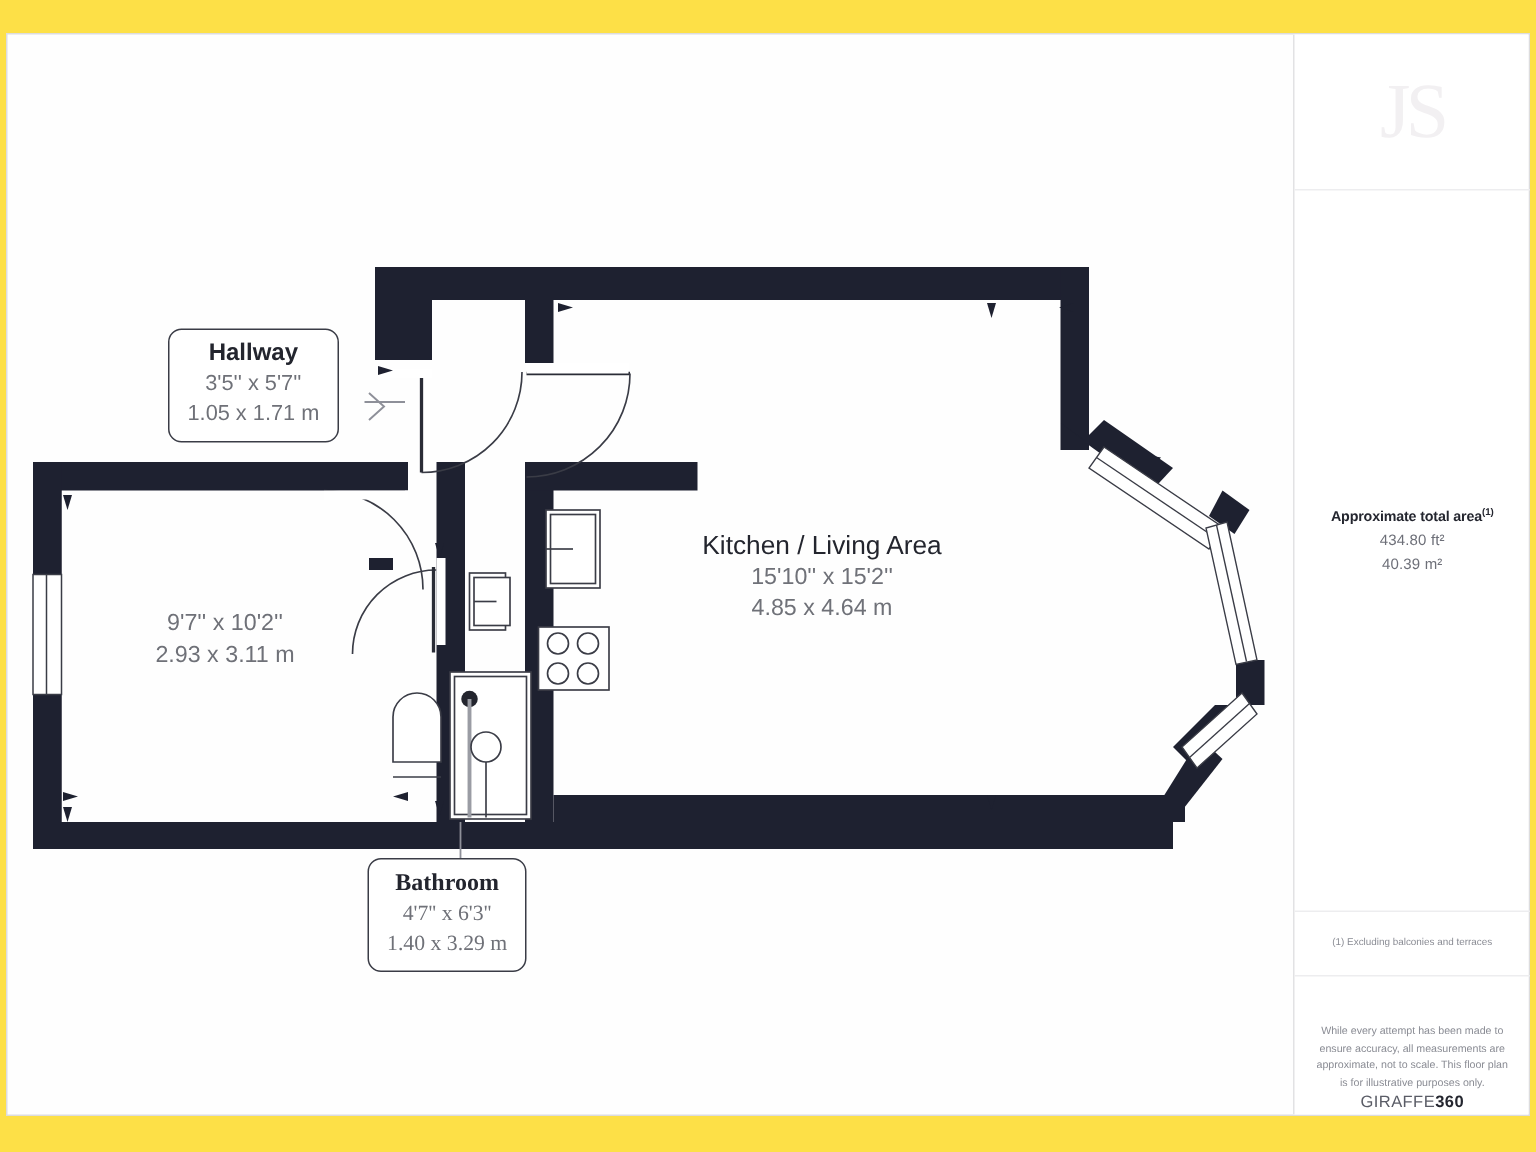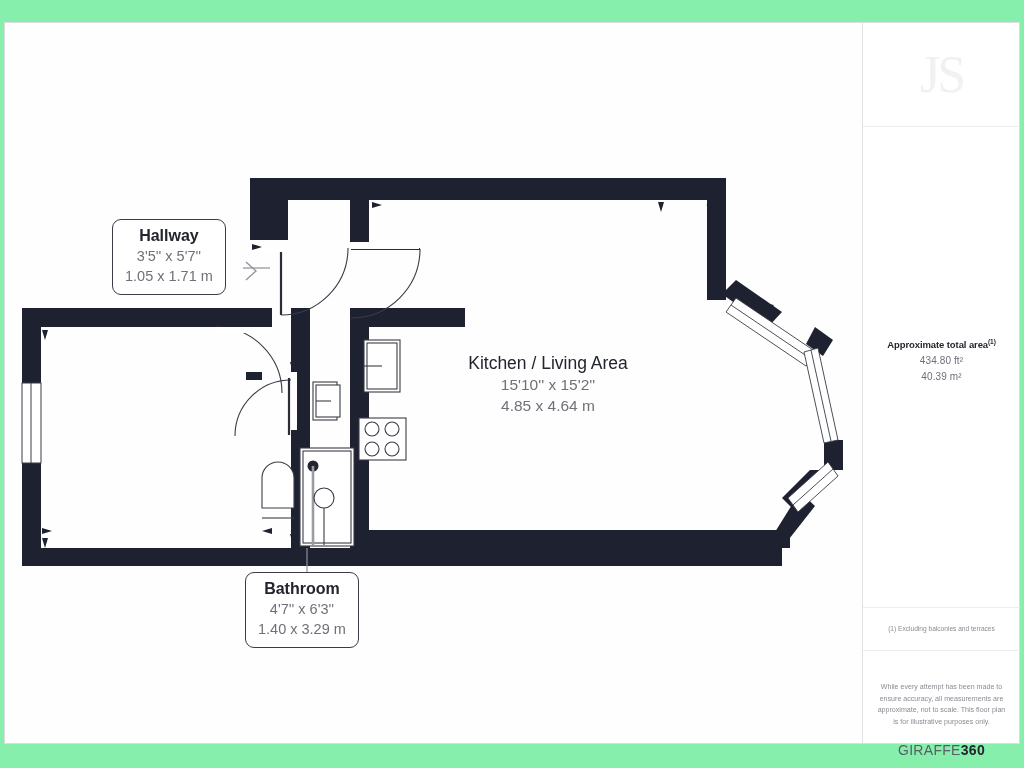--- a/index.html
+++ b/index.html
@@ -6,21 +6,21 @@
   html, body {
     margin: 0; padding: 0;
     width: 1024px; height: 768px;
     background: #ffffff;
     font-family: "Liberation Sans", sans-serif;
     overflow: hidden;
   }
   #page {
     position: relative;
     width: 1024px; height: 768px;
-    background: #86efac;
+    background: #fde047;
     padding-left: 44px;
   }
   
   #doc-frame {
     position: absolute;
     left: 4px; top: 22px;
     width: 1016px; height: 722px;
     border: 1px solid #dcdcde;
     background: #fefefe;
   }
@@ -84,22 +84,21 @@
     width: 157px;
     padding: 0 14px;
     text-align: center;
   }
   #disclaimer-text {
     font-size: 7.1px;
     color: #8a8c94;
     line-height: 1.65;
   }
   #brand {
-    margin-top: 13px;
-    font-size: 14px;
+    font-size: 11px;
     color: #5a5c66;
     letter-spacing: 0.3px;
   }
   #brand b { color: #24262f; font-weight: bold; }
 
   
   #plan-stage {
     position: absolute;
     left: 0; top: 0;
     width: 862px; height: 766px;
@@ -124,21 +123,21 @@
     white-space: nowrap;
   }
   .callout .room-dim {
     font-size: 14.5px;
     color: #6f7178;
     line-height: 1.3;
     white-space: nowrap;
     margin-top: 1px;
   }
   #callout-hallway { left: 112px; top: 219px; }
-  #callout-bathroom { left: 245px; top: 572px; }
+  #callout-bathroom { left: 245px; top: 572px; font-family: Liberation Serif, serif; }
 
   
   .inline-label {
     position: absolute;
     text-align: center;
     z-index: 5;
     pointer-events: none;
   }
   .inline-label .room-name {
     font-size: 17.5px;
@@ -298,20 +297,22 @@
       </g>
     </svg>
 
     <div class="callout" id="callout-hallway">
       <div class="room-name">Hallway</div>
       <div class="room-dim">3'5'' x 5'7''</div>
       <div class="room-dim">1.05 x 1.71 m</div>
     </div>
 
     <div class="inline-label" id="label-bedroom">
+      <div class="room-dim">9'7'' x 10'2''</div>
+      <div class="room-dim">2.93 x 3.11 m</div>
     </div>
 
     <div class="inline-label" id="label-kitchen">
       <div class="room-name">Kitchen / Living Area</div>
       <div class="room-dim">15'10'' x 15'2''</div>
       <div class="room-dim">4.85 x 4.64 m</div>
     </div>
 
     <div class="callout" id="callout-bathroom">
       <div class="room-name">Bathroom</div>

